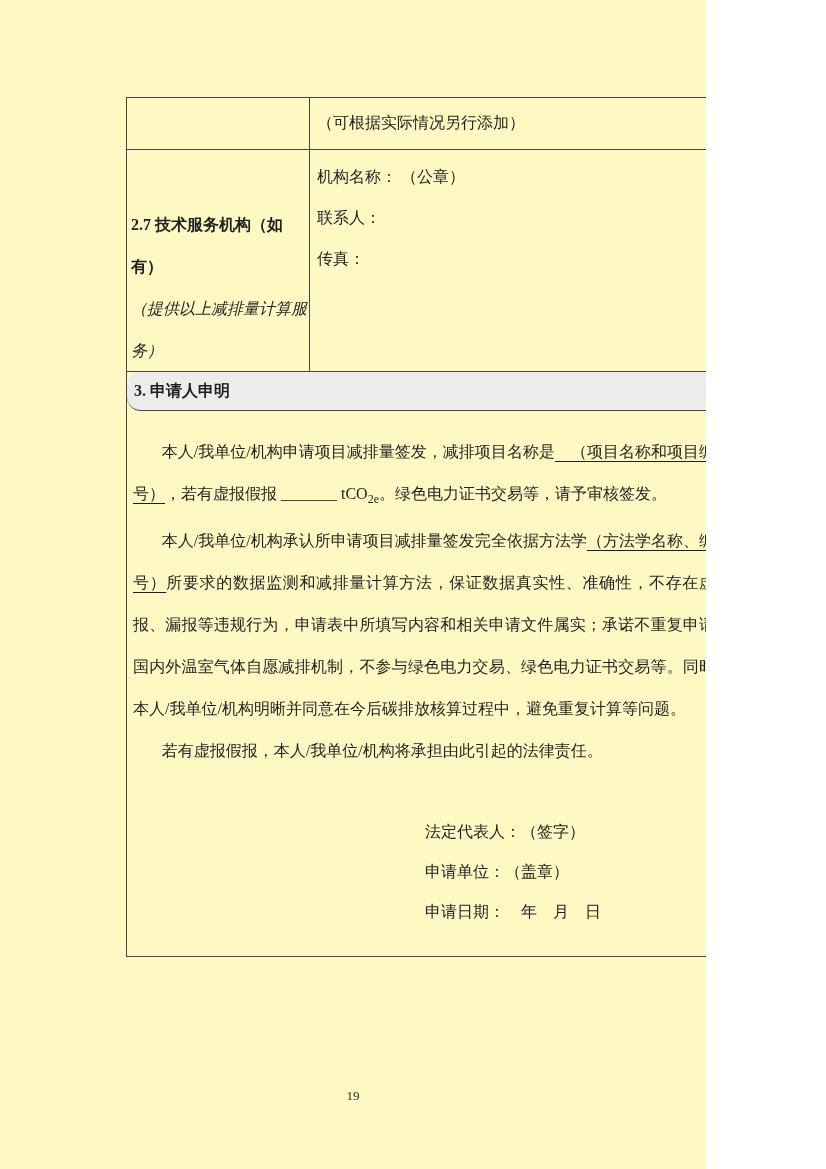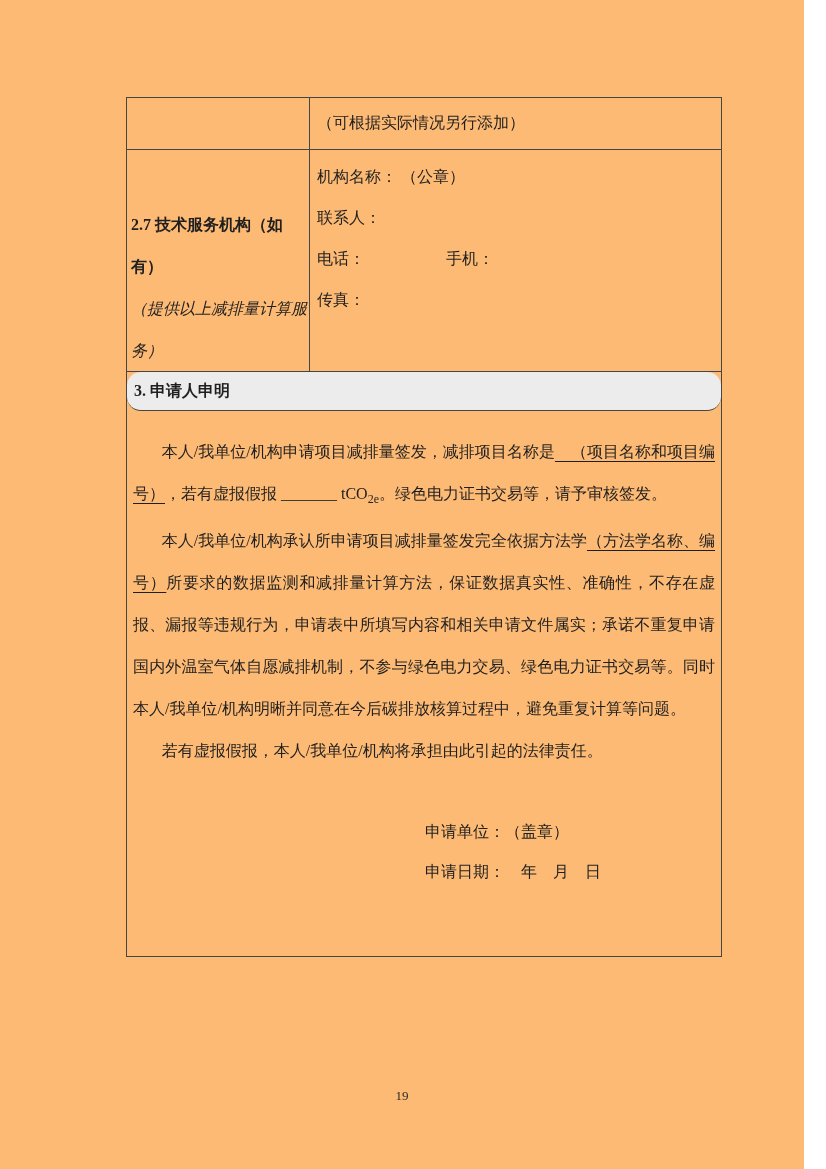--- a/index.html
+++ b/index.html
@@ -1,20 +1,20 @@
 <!DOCTYPE html>
 <html lang="zh"><head>
 <meta charset="utf-8">
 <style>
   html, body { margin: 0; padding: 0; background: #ffffff; }
   .page {
     position: relative;
-    width: 804px;
+    width: 706px;
     height: 1169px;
-    background: #fdba74;
+    background: #fef9c3;
     font-family: "Liberation Serif", "DejaVu Serif", serif;
     color: #1f1f1f;
     overflow: hidden;
   }
   .doc-table {
     position: absolute;
     left: 126px;
     top: 97px;
     width: 594px;
     border: 1px solid #454545;
@@ -102,42 +102,39 @@
     </div>
 
     <div class="row row2">
       <div class="cell-left">
         <div class="cell-title">2.7 技术服务机构（如有）</div>
         <div class="cell-note">（提供以上减排量计算服务）</div>
       </div>
       <div class="cell-right">
         <div class="field-line">机构名称： （公章）</div>
         <div class="field-line">联系人：</div>
-        <div class="field-line">
-          <span>电话：</span>
-          <span class="mobile-label">手机：</span>
-        </div>
         <div class="field-line">传真：</div>
       </div>
     </div>
 
     <div class="section-header">
       <span>3. 申请人申明</span>
     </div>
 
     <div class="declaration">
       <p>
         <span>本人/我单位/机构申请项目减排量签发，减排项目名称是</span><span class="ul">　（项目名称和项目编号）</span><span>，若有虚报假报 </span><span class="blank">_______</span><span> tCO</span><sub>2e</sub><span>。绿色电力证书交易等，请予审核签发。</span>
       </p>
       <p>
         <span>本人/我单位/机构承认所申请项目减排量签发完全依据方法学</span><span class="ul">（方法学名称、编号）</span><span>所要求的数据监测和减排量计算方法，保证数据真实性、准确性，不存在虚报、漏报等违规行为，申请表中所填写内容和相关申请文件属实；承诺不重复申请国内外温室气体自愿减排机制，不参与绿色电力交易、绿色电力证书交易等。同时本人/我单位/机构明晰并同意在今后碳排放核算过程中，避免重复计算等问题。</span>
       </p>
       <p>若有虚报假报，本人/我单位/机构将承担由此引起的法律责任。</p>
 
       <div class="signature">
+        <div>法定代表人：（签字）</div>
         <div>申请单位：（盖章）</div>
         <div>申请日期：　年　月　日</div>
       </div>
     </div>
 
   </div>
 
   <div class="page-number">19</div>
 
 </div>

